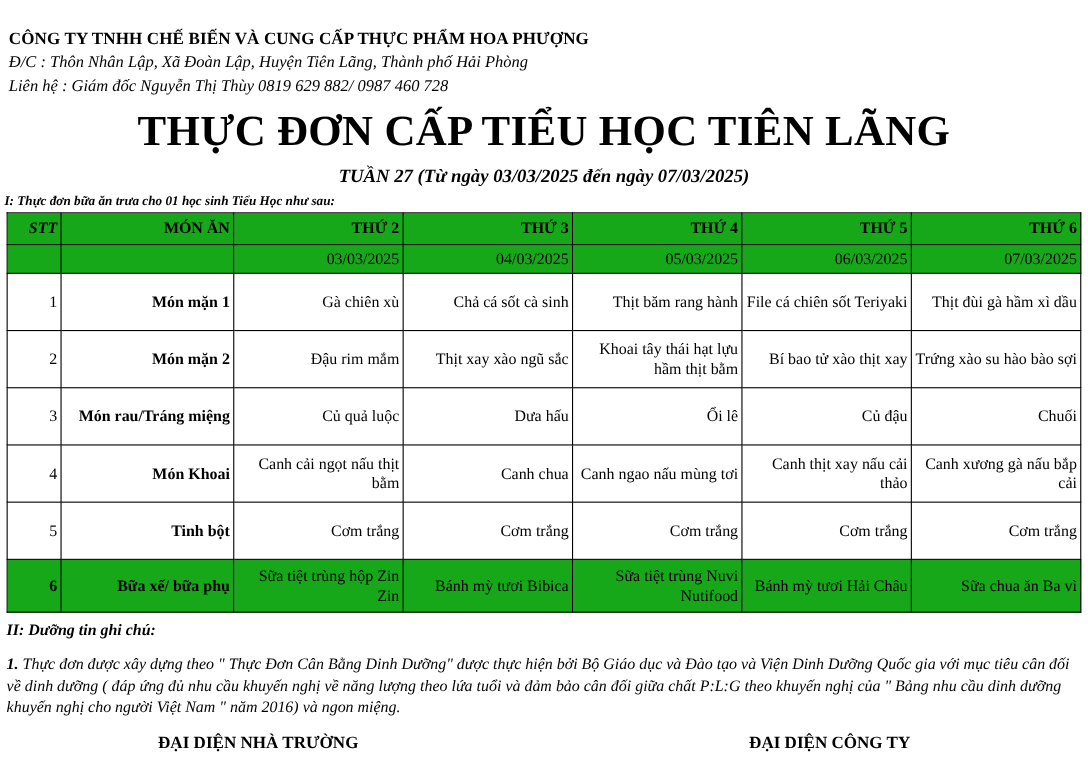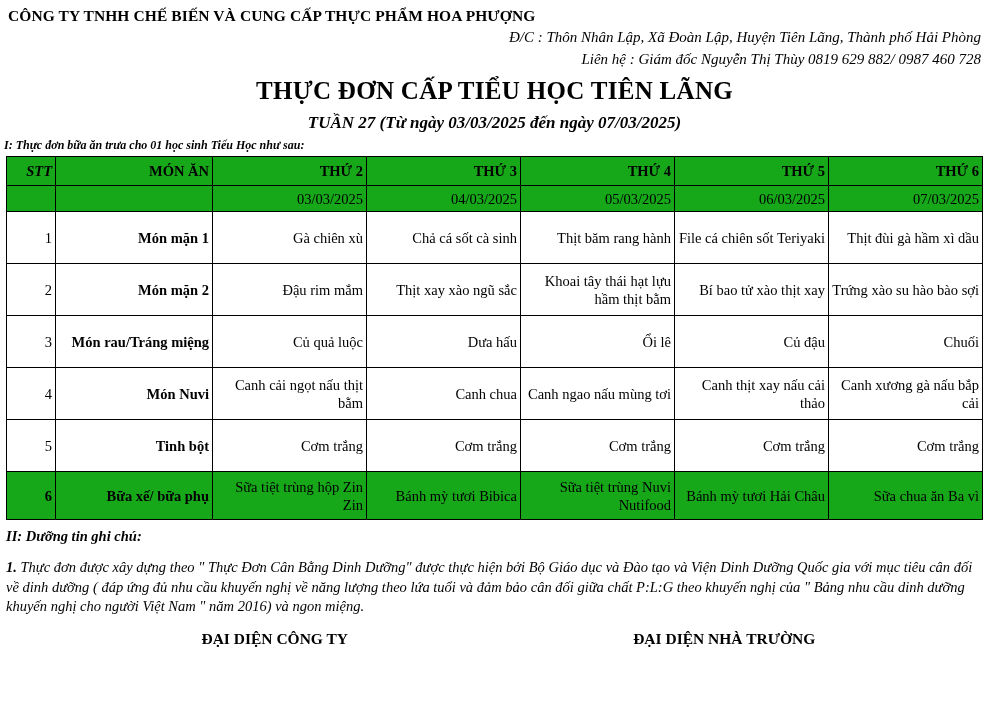--- a/index.html
+++ b/index.html
@@ -16,37 +16,37 @@
   }
   .page {
     position: relative;
     width: 989px;
     height: 710px;
     padding: 0;
     box-sizing: border-box;
   }
   .header-block {
     padding: 6px 8px 0 8px;
+    margin-top: 20px;
   }
   .company-name {
     font-weight: bold;
     font-size: 15.5px;
     letter-spacing: 0.1px;
     line-height: 1.35;
   }
   .company-addr, .company-contact {
     font-style: italic;
     font-size: 15px;
     line-height: 1.45;
-    text-align: right;
   }
   .doc-title {
     text-align: center;
     font-weight: bold;
-    font-size: 25px;
+    font-size: 39px;
     margin-top: 7px;
     letter-spacing: 0.3px;
   }
   .week-line {
     text-align: center;
     font-weight: bold;
     font-style: italic;
     font-size: 17px;
     margin-top: 8px;
   }
@@ -199,21 +199,21 @@
         <td class="row-label">Món rau/Tráng miệng</td>
         <td class="dish">Củ quả luộc</td>
         <td class="dish">Dưa hấu</td>
         <td class="dish">Ổi lê</td>
         <td class="dish">Củ đậu</td>
         <td class="dish">Chuối</td>
       </tr>
 
       <tr class="body-row">
         <td class="stt-cell">4</td>
-        <td class="row-label">Món Nuvi</td>
+        <td class="row-label">Món Khoai</td>
         <td class="dish">Canh cải ngọt nấu thịt bằm</td>
         <td class="dish">Canh chua</td>
         <td class="dish">Canh ngao nấu mùng tơi</td>
         <td class="dish">Canh thịt xay nấu cải thảo</td>
         <td class="dish">Canh xương gà nấu bắp cải</td>
       </tr>
 
       <tr class="body-row">
         <td class="stt-cell">5</td>
         <td class="row-label">Tinh bột</td>
@@ -235,17 +235,17 @@
       </tr>
     </tbody>
   </table>
 
   <div class="notes">
     <div class="section-ii">II: Dưỡng tin ghi chú:</div>
     <p class="note-para"><b>1.</b><span> Thực đơn được xây dựng theo " Thực Đơn Cân Bằng Dinh Dưỡng" được thực hiện bởi Bộ Giáo dục và Đào tạo và Viện Dinh Dưỡng Quốc gia với mục tiêu cân đối về dinh dưỡng ( đáp ứng đủ nhu cầu khuyến nghị về năng lượng theo lứa tuổi và đảm bảo cân đối giữa chất P:L:G theo khuyến nghị của " Bảng nhu cầu dinh dưỡng khuyến nghị cho người Việt Nam " năm 2016) và ngon miệng.</span></p>
   </div>
 
   <div class="signatures">
+    <div class="sig right">ĐẠI DIỆN NHÀ TRƯỜNG</div>
     <div class="sig left">ĐẠI DIỆN CÔNG TY</div>
-    <div class="sig right">ĐẠI DIỆN NHÀ TRƯỜNG</div>
   </div>
 
 </div>
 
 </body></html>

